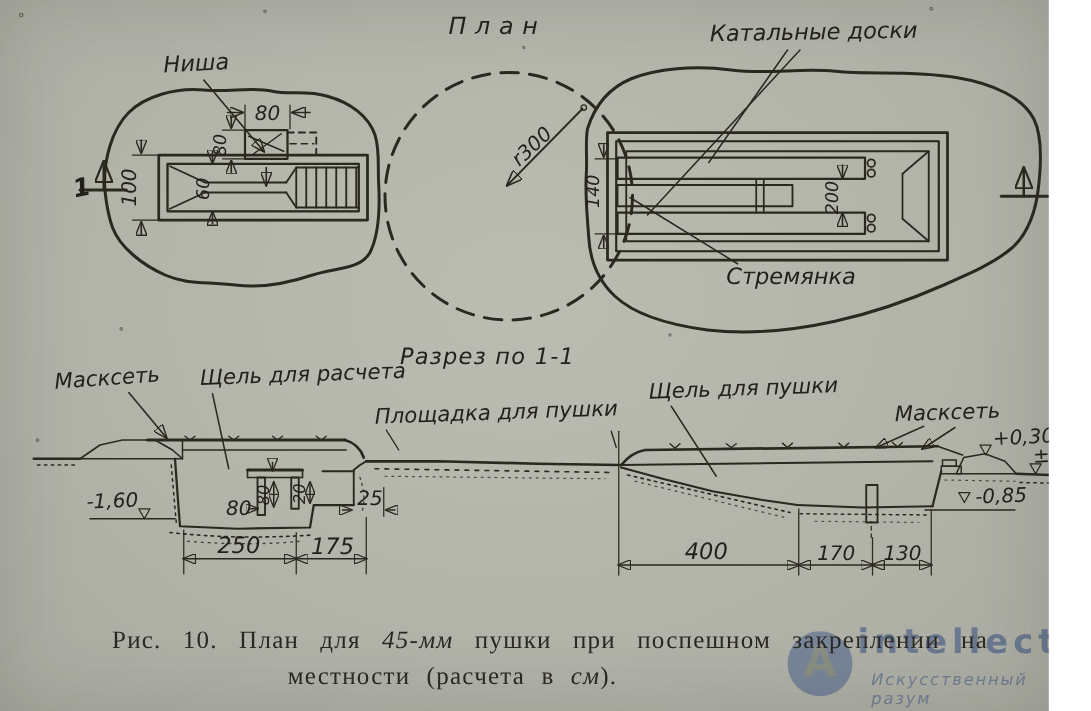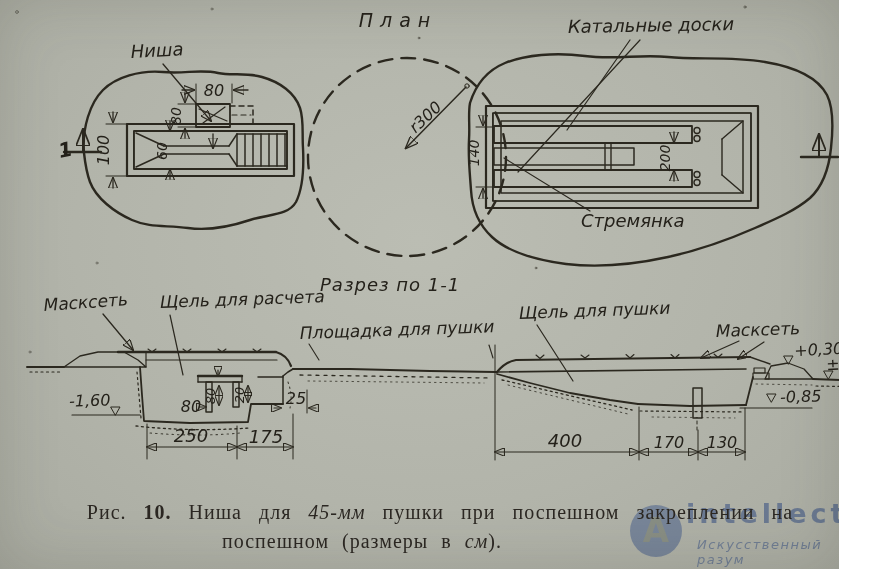--- a/index.html
+++ b/index.html
@@ -23,21 +23,21 @@
   .t-dim-xs{font-size:13px;}
   .t-dim-l{font-size:18px;}
   .t-mark{font-size:20px;font-weight:bold;}
   .fill-ink{fill:#2b281f;stroke:none;}
   
   .caption{position:absolute;z-index:3;color:#2b2722;font-family:"Liberation Serif",serif;}
   .cap1{position:absolute;left:44px;top:501px;width:792px;text-align:center;
         font-size:20px;letter-spacing:1px;word-spacing:11px;white-space:nowrap;}
   .cap2{position:absolute;left:0px;top:530px;width:724px;text-align:center;
         font-size:20px;letter-spacing:1px;word-spacing:7px;white-space:nowrap;}
-  .cap-b{font-weight:bold;text-align:right;}
+  .cap-b{font-weight:normal;text-align:right;}
   .cap-i{font-style:italic;margin-top:40px;}
   .cap1 span,.cap2 span{margin-right:0;}
   
   .watermark{position:absolute;z-index:2;left:0;top:0;width:100%;height:100%;pointer-events:none;mix-blend-mode:multiply;}
   .wm-logo{position:absolute;left:630px;top:505px;width:52px;height:52px;border-radius:50%;
            background:rgba(124,152,218,.62);display:flex;align-items:center;justify-content:center;}
   .wm-logo span{color:#c6ccc9;font-size:34px;font-weight:bold;font-family:"DejaVu Sans",sans-serif;transform:translateY(-1px);}
   .wm-brand{position:absolute;left:686px;top:498px;font-size:27px;font-weight:bold;letter-spacing:4px;
             color:rgba(118,146,212,.72);font-family:"DejaVu Sans",sans-serif;}
   .wm-tagline{position:absolute;left:697px;top:537px;font-size:13px;letter-spacing:1.5px;
@@ -348,17 +348,17 @@
 
 <div class="watermark">
   <div class="wm-logo">
     <span>A</span>
   </div>
   <div class="wm-brand">intellect.icu</div>
   <div class="wm-tagline">Искусственный разум</div>
 </div>
 
 <div class="caption">
-  <div class="cap1"><span>Рис.</span> <span class="cap-b">10.</span> <span>Ниша для</span> <span class="cap-i">45-мм</span> <span>пушки при поспешном закреплении на</span></div>
-  <div class="cap2"><span>поспешном (размеры в</span> <span class="cap-i">см</span><span>).</span></div>
+  <div class="cap1"><span>Рис.</span> <span class="cap-b">10.</span> <span>План для</span> <span class="cap-i">45-мм</span> <span>пушки при поспешном закреплении на</span></div>
+  <div class="cap2"><span>местности (расчета в</span> <span class="cap-i">см</span><span>).</span></div>
 </div>
 
 </div>
 
 </body></html>

